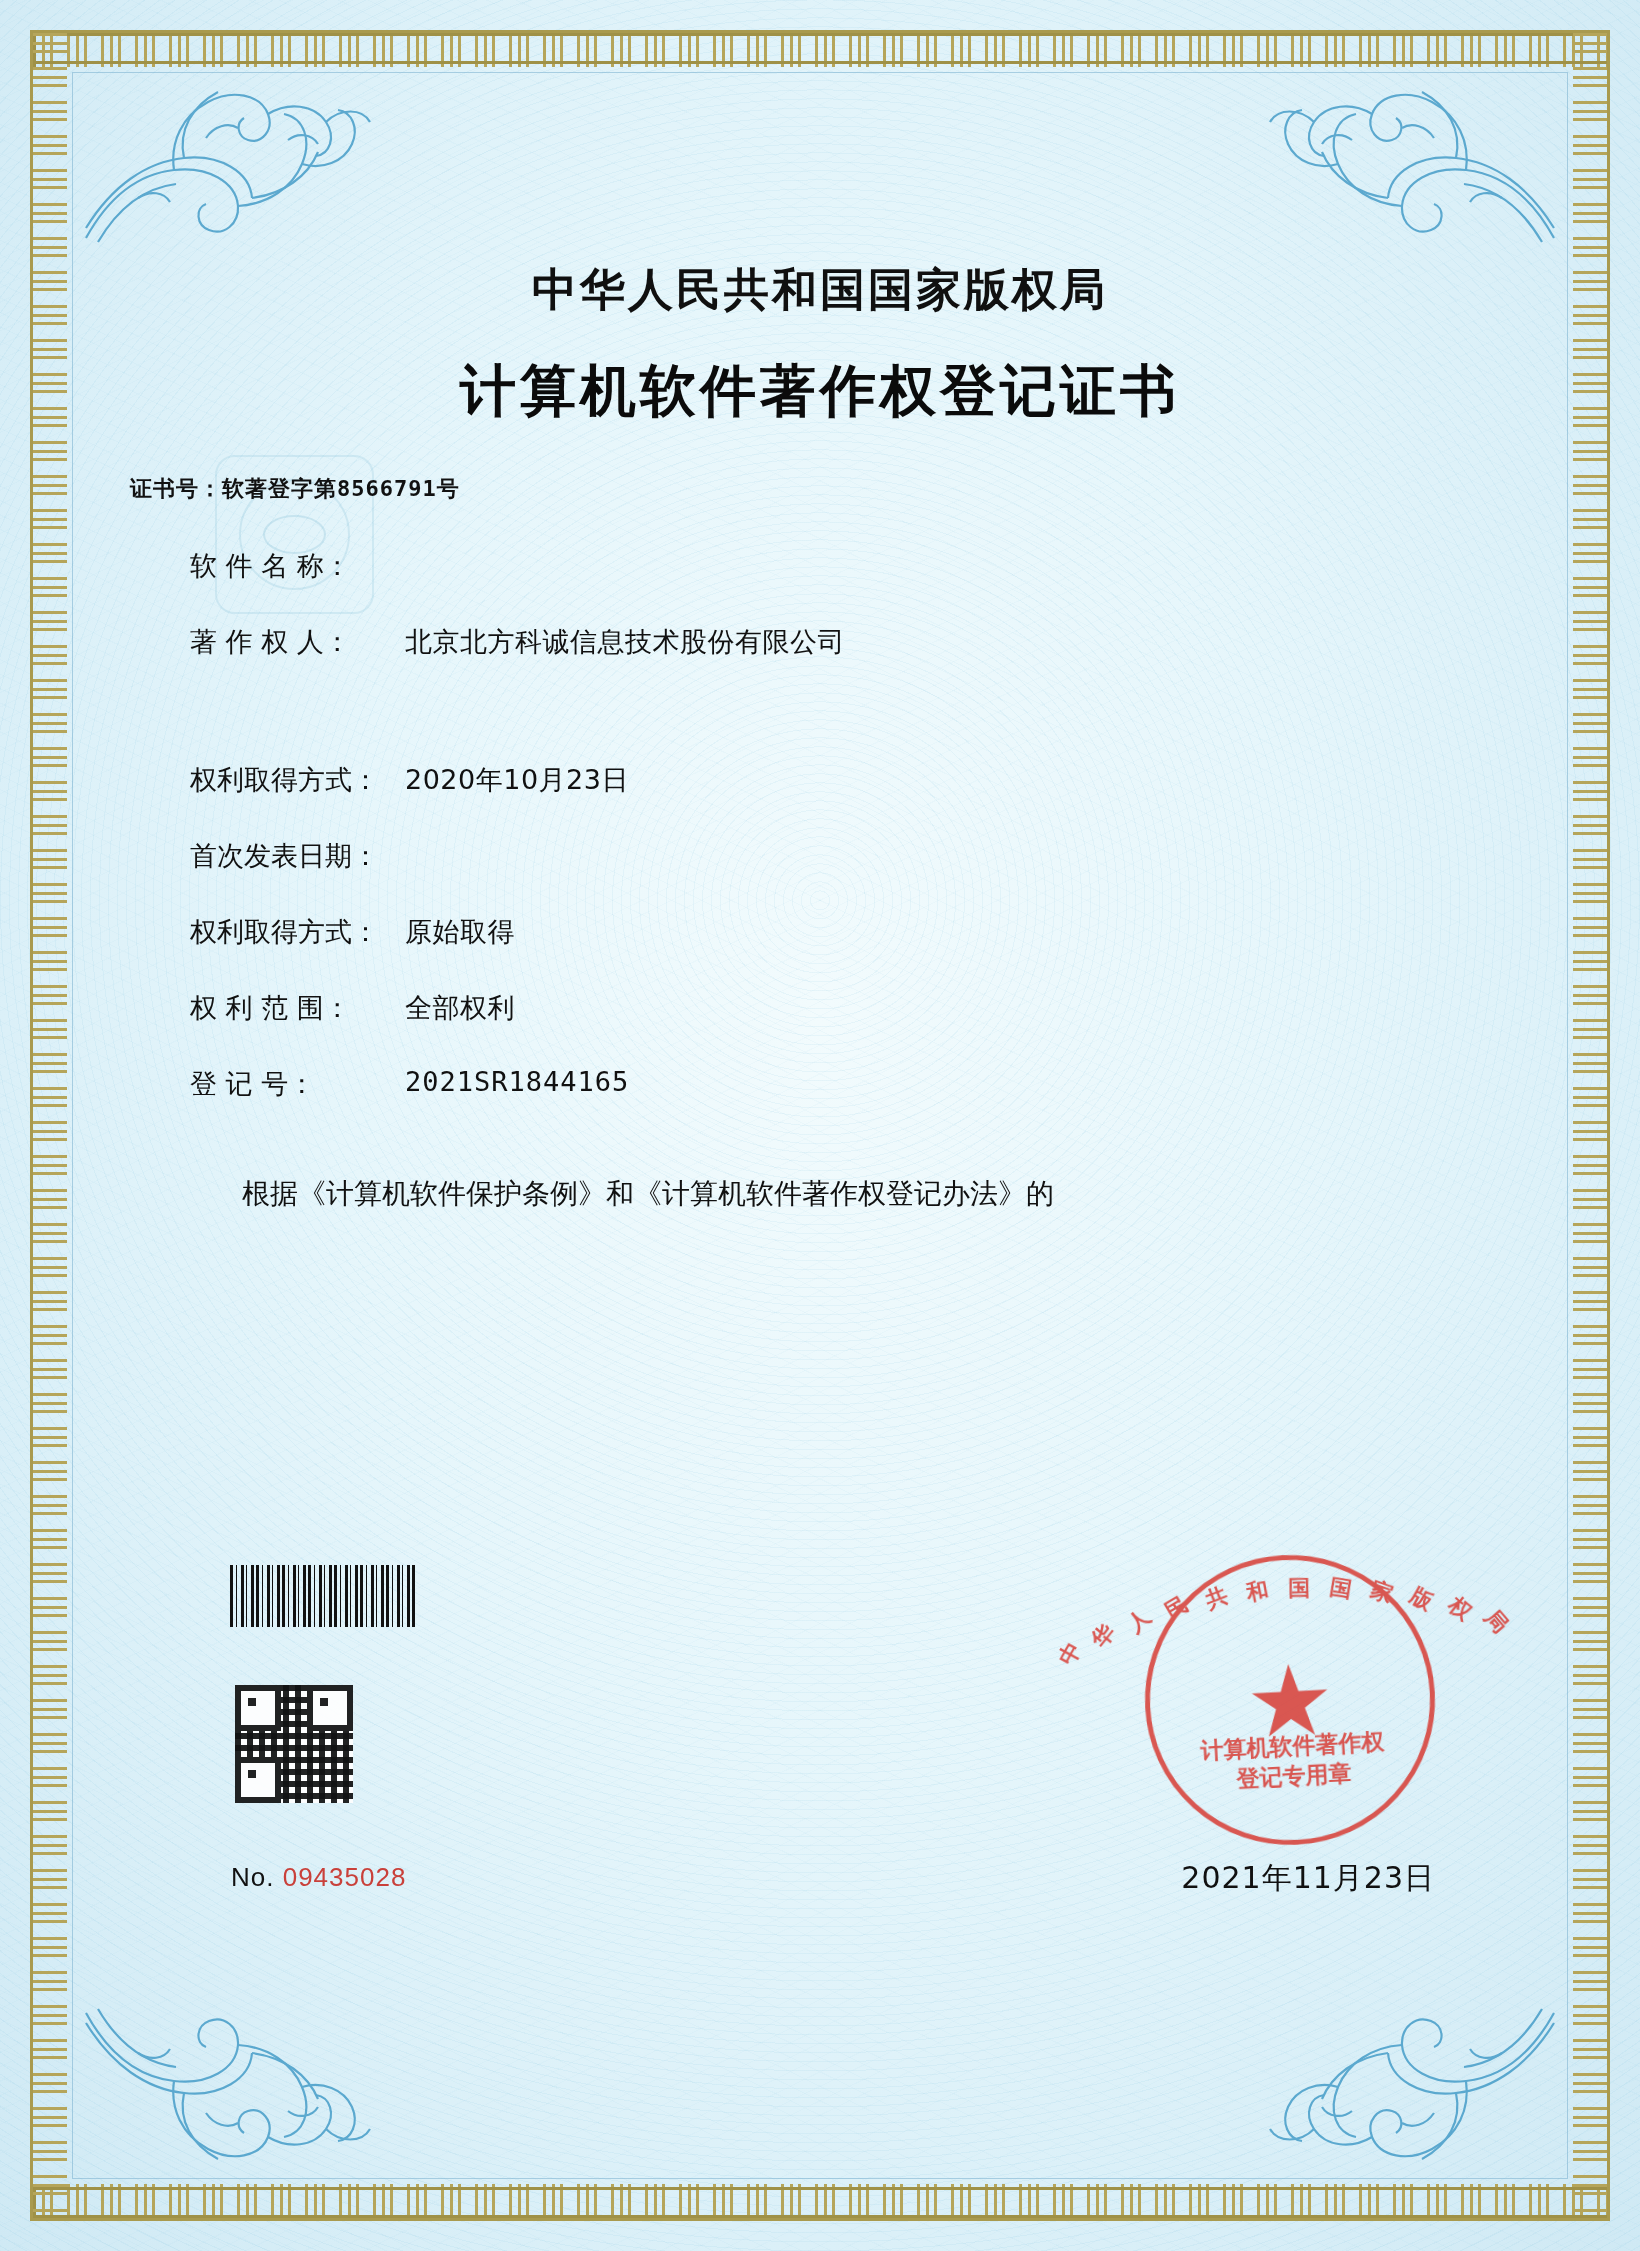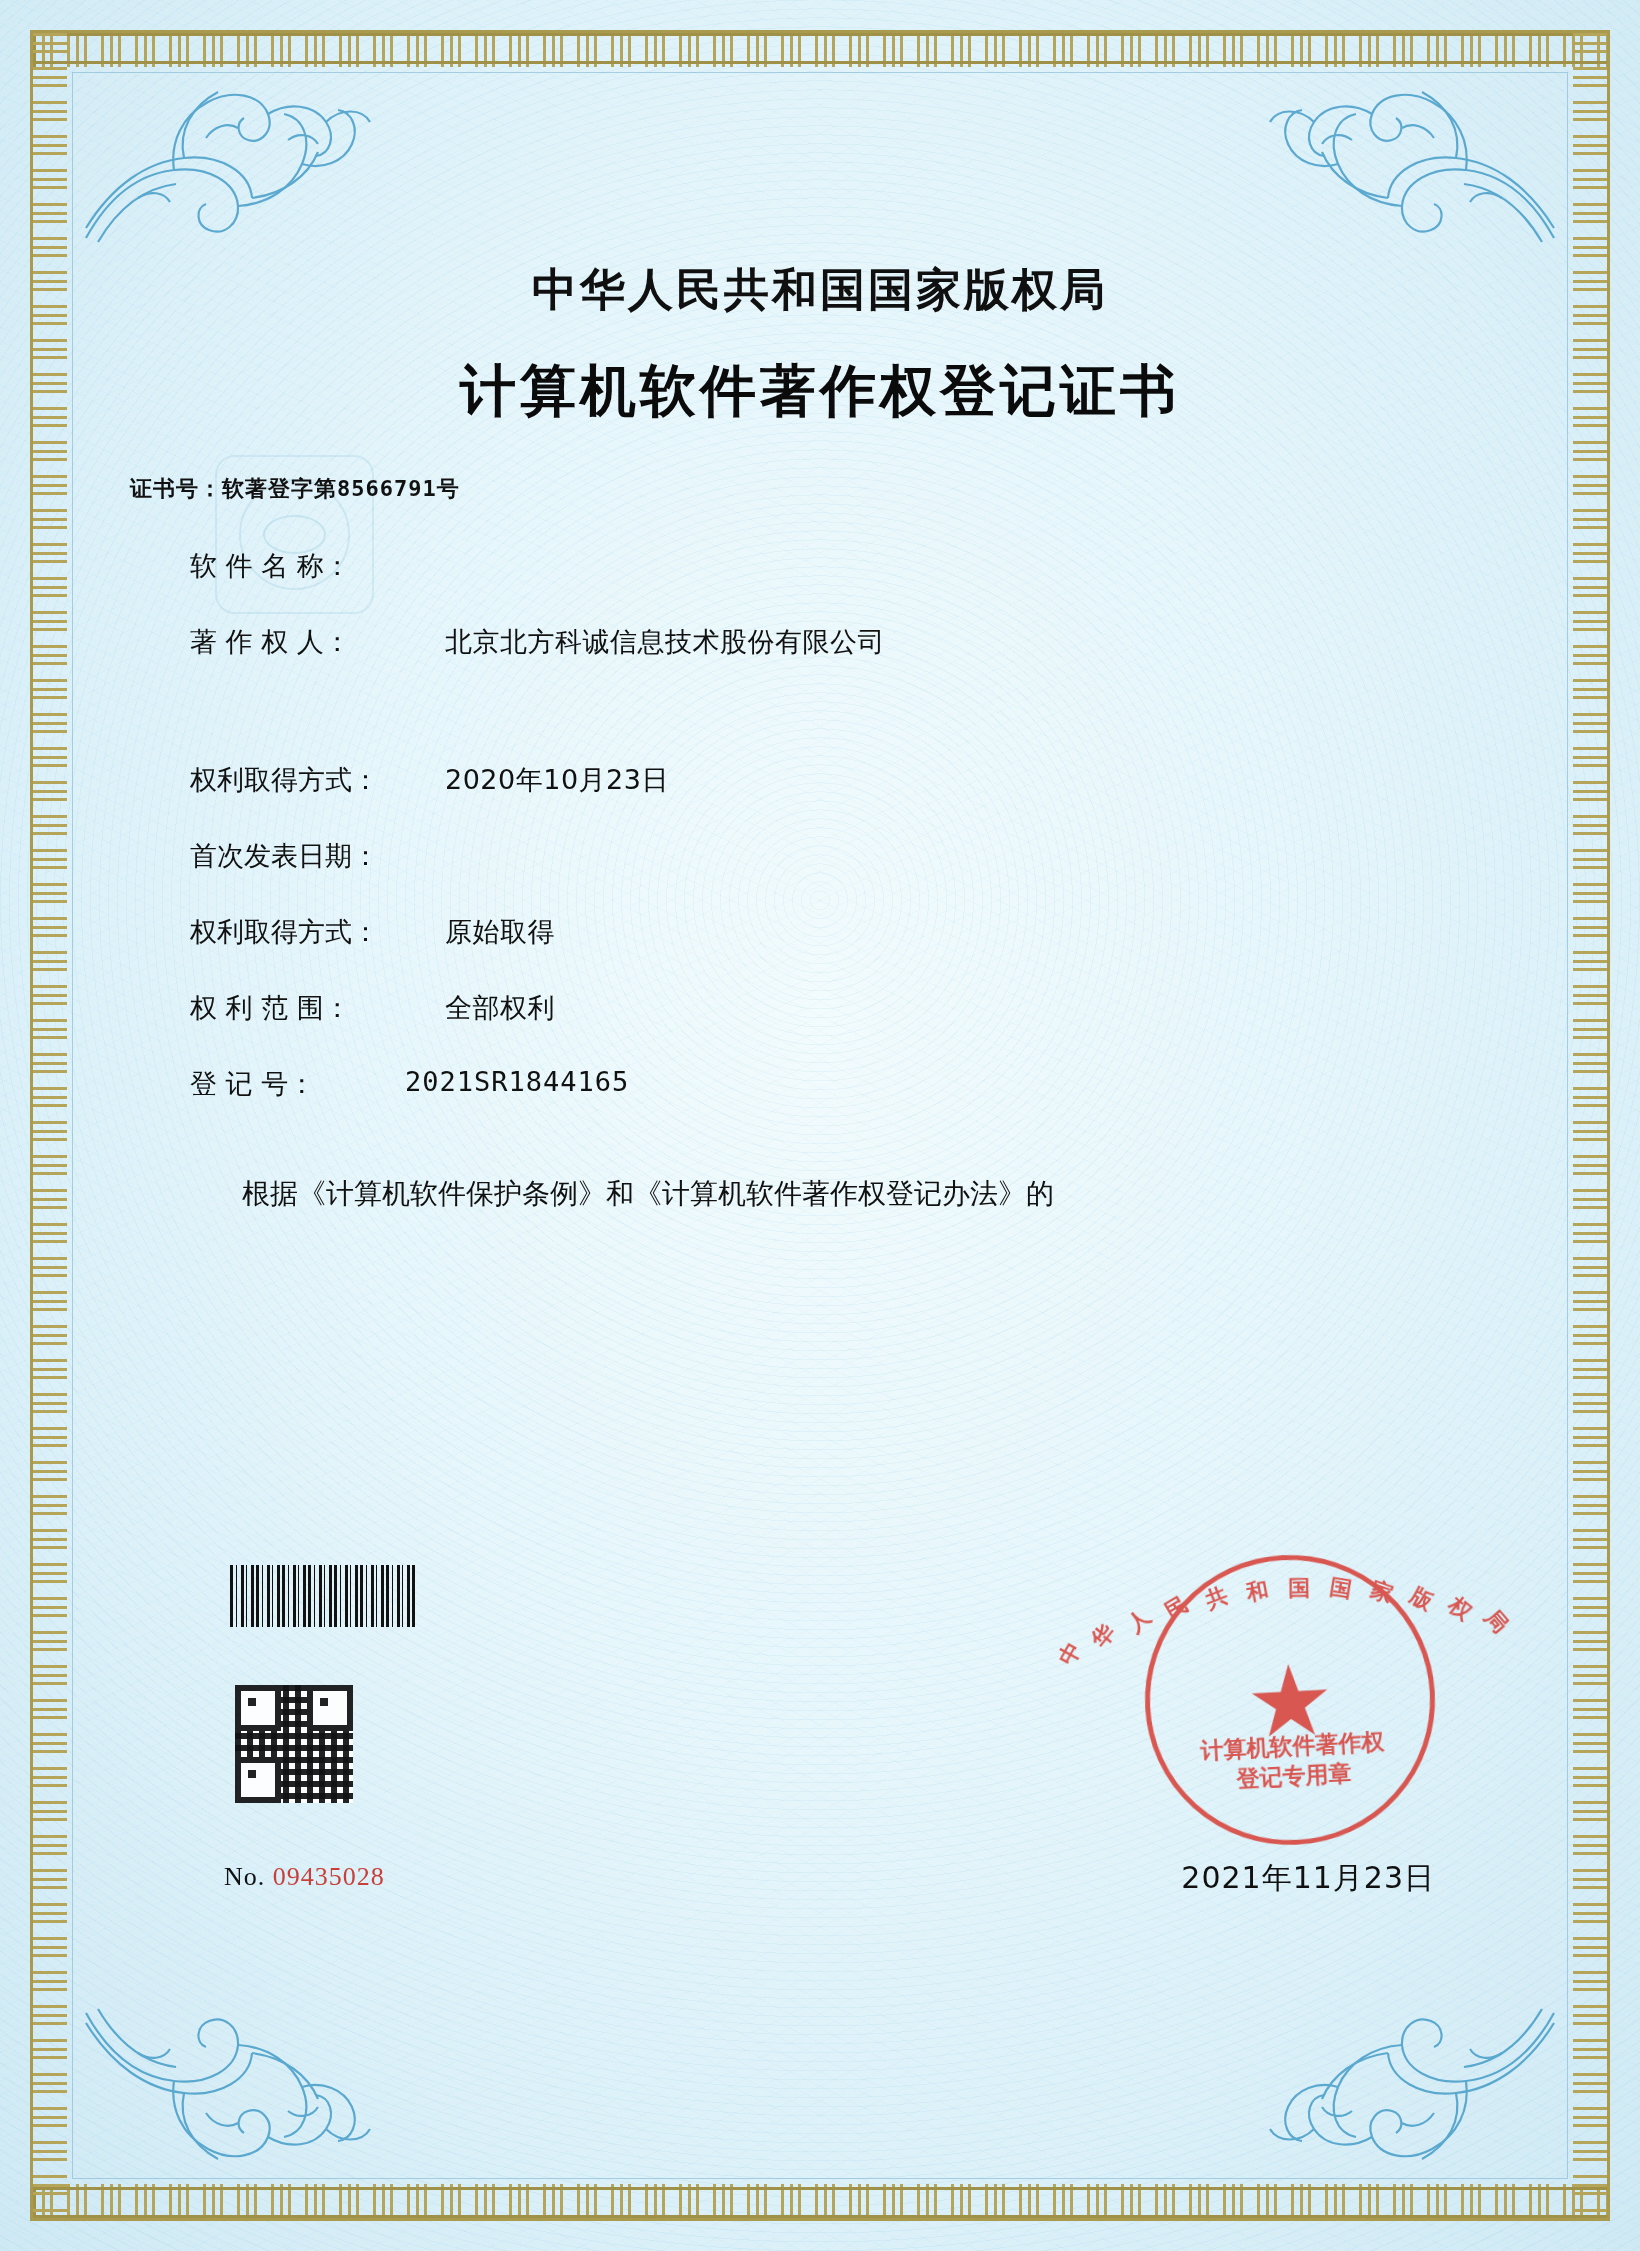--- a/index.html
+++ b/index.html
@@ -157,21 +157,21 @@
   }
   .field-value {
     flex: 1 1 auto;
     letter-spacing: 0.5px;
   }
   .field-value .v-line2 { display: block; margin-top: 6px; font-family: "DejaVu Sans Mono", monospace; font-size: 26px; }
   .mono { font-family: "DejaVu Sans Mono", monospace; letter-spacing: 1px; }
 
   .spacer-lg { height: 62px; }
 
-  .field-row.loose { margin-bottom: 40px; gap: 40px; }
+  .field-row.loose { margin-bottom: 40px; }
 
   .statement {
     margin-top: 64px;
     padding-left: 56px;
     padding-right: 20px;
     font-family: Liberation Sans, sans-serif;
     font-size: 28px;
     line-height: 2.0;
     color: #111;
     text-align: justify;
@@ -270,23 +270,23 @@
     line-height: 0;
   }
   .seal-star span {
     position: absolute;
     transform: translate(-50%, -50%);
     display: block;
   }
 
   .footer-no {
     position: absolute;
-    left: 224px;
+    left: 231px;
     top: 1862px;
-    font-family: Liberation Serif, serif;
+    font-family: Liberation Sans, sans-serif;
     font-size: 26px;
     color: #111;
     letter-spacing: 1px;
   }
   .footer-no .num { color: #c9403a; }
   .footer-date {
     position: absolute;
     right: 205px;
     top: 1858px;
     font-family: "DejaVu Sans", sans-serif;

